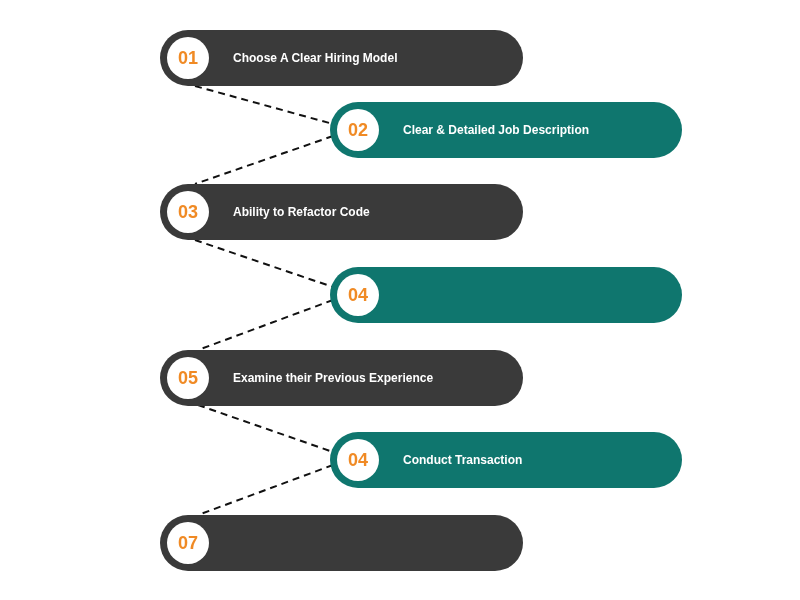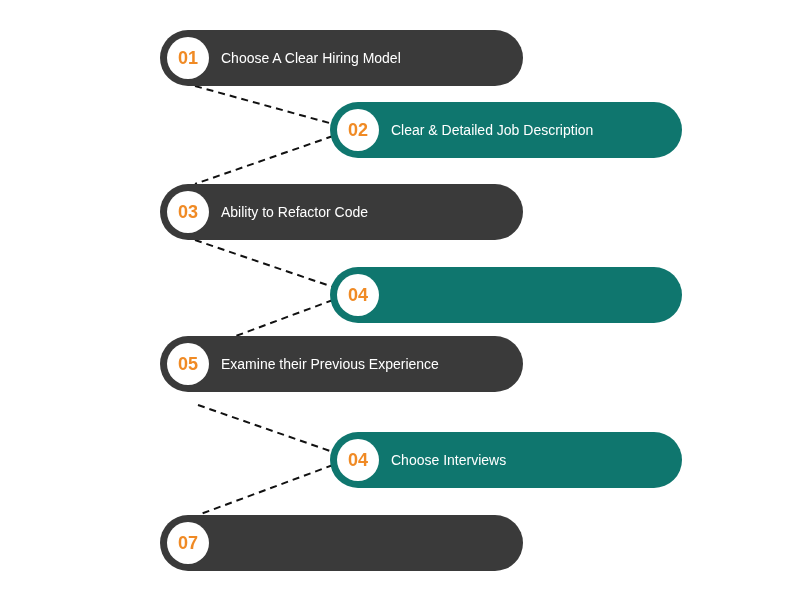--- a/index.html
+++ b/index.html
@@ -4,21 +4,21 @@
 <style>
   html, body { margin:0; padding:0; }
   body { width:800px; height:600px; background:#ffffff; position:relative; overflow:hidden;
          font-family:"Liberation Sans", sans-serif; }
   svg.connectors { position:absolute; left:0; top:0; width:800px; height:600px; pointer-events:none; }
   .pill { position:absolute; height:56px; border-radius:28px; display:flex; align-items:center; box-sizing:border-box; }
   .pill.dark { background:#3a3a3a; left:160px; width:363px; }
   .pill.orange { background:#0f766e; left:330px; width:352px; }
   .num { width:42px; height:42px; border-radius:50%; background:#ffffff; margin-left:7px;
          display:flex; align-items:center; justify-content:center; font-weight:bold; font-size:18px; color:#f08a24; flex-shrink:0;text-align:right; }
-  .label { color:#ffffff; font-size:14px; margin-left:12px; white-space:nowrap; }
+  .label { color:#ffffff; font-size:12px; margin-left:24px; white-space:nowrap;font-weight:bold; }
 </style>
 </head>
 <body>
 
 <svg class="connectors">
   <line x1="195" y1="86" x2="333" y2="124" stroke="#111" stroke-width="2" stroke-dasharray="7,5"></line>
   <line x1="333" y1="136" x2="195" y2="184" stroke="#111" stroke-width="2" stroke-dasharray="7,5"></line>
   <line x1="195" y1="240" x2="333" y2="287" stroke="#111" stroke-width="2" stroke-dasharray="7,5"></line>
   <line x1="333" y1="300" x2="198" y2="350" stroke="#111" stroke-width="2" stroke-dasharray="7,5"></line>
   <line x1="198" y1="405" x2="333" y2="452" stroke="#111" stroke-width="2" stroke-dasharray="7,5"></line>
@@ -33,23 +33,23 @@
   <div class="num">02</div>
   <div class="label">Clear &amp; Detailed Job Description</div>
 </div>
 <div class="pill dark" style="top:184px;">
   <div class="num">03</div>
   <div class="label">Ability to Refactor Code</div>
 </div>
 <div class="pill orange" style="top:267px;">
   <div class="num">04</div>
 </div>
-<div class="pill dark" style="top:336px;">
+<div class="pill dark" style="top:350px;">
   <div class="num">05</div>
   <div class="label">Examine their Previous Experience</div>
 </div>
 <div class="pill orange" style="top:432px;">
   <div class="num">04</div>
-  <div class="label">Choose Interviews</div>
+  <div class="label">Conduct Transaction</div>
 </div>
 <div class="pill dark" style="top:515px;gap:39px;">
   <div class="num">07</div>
 </div>
 
 </body></html>

